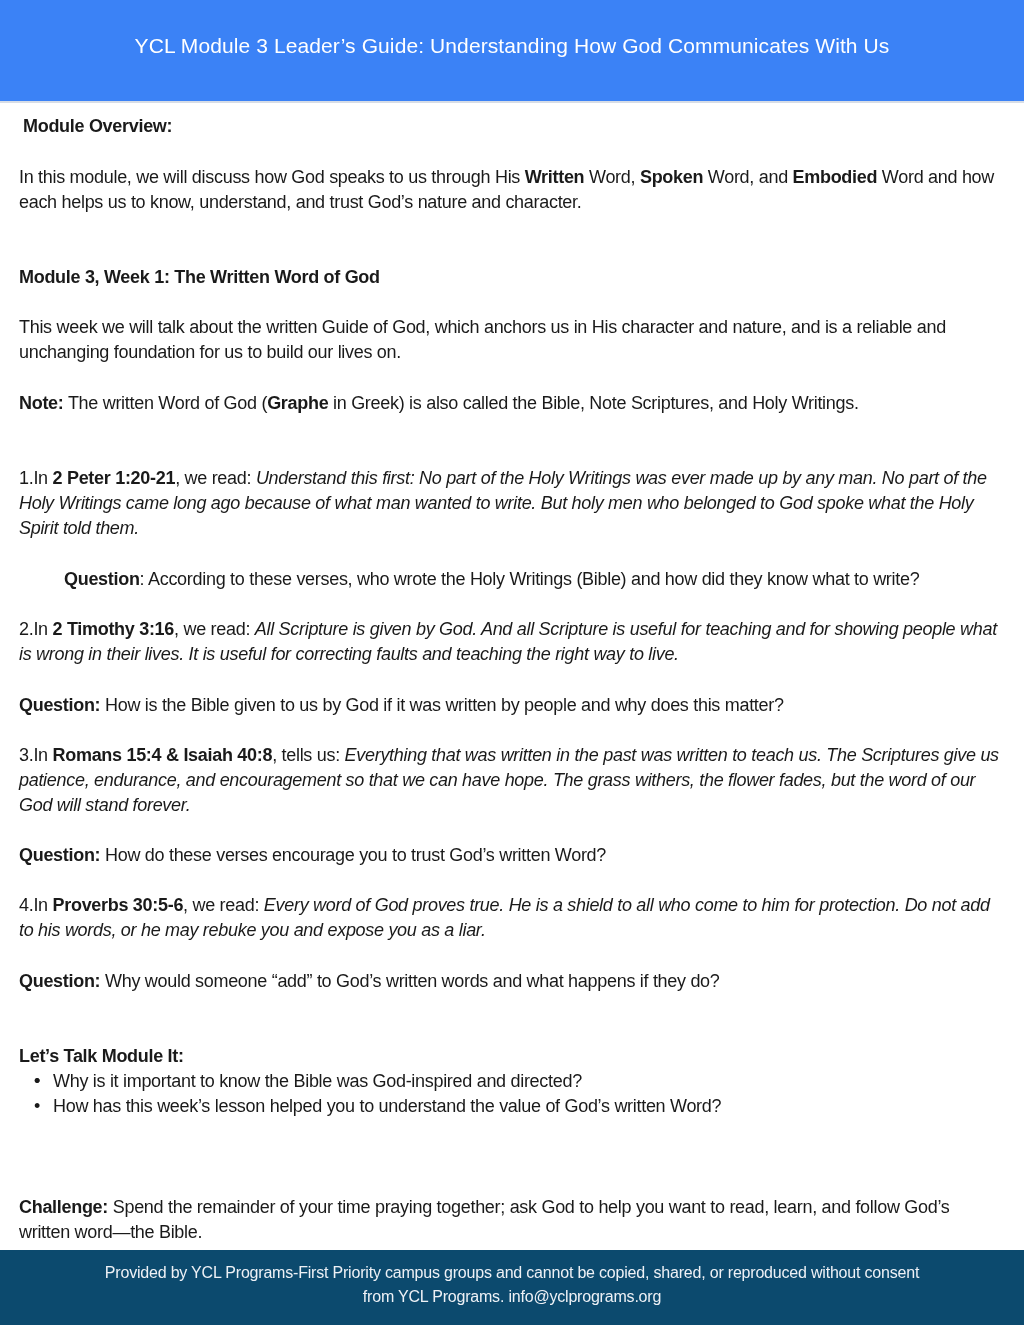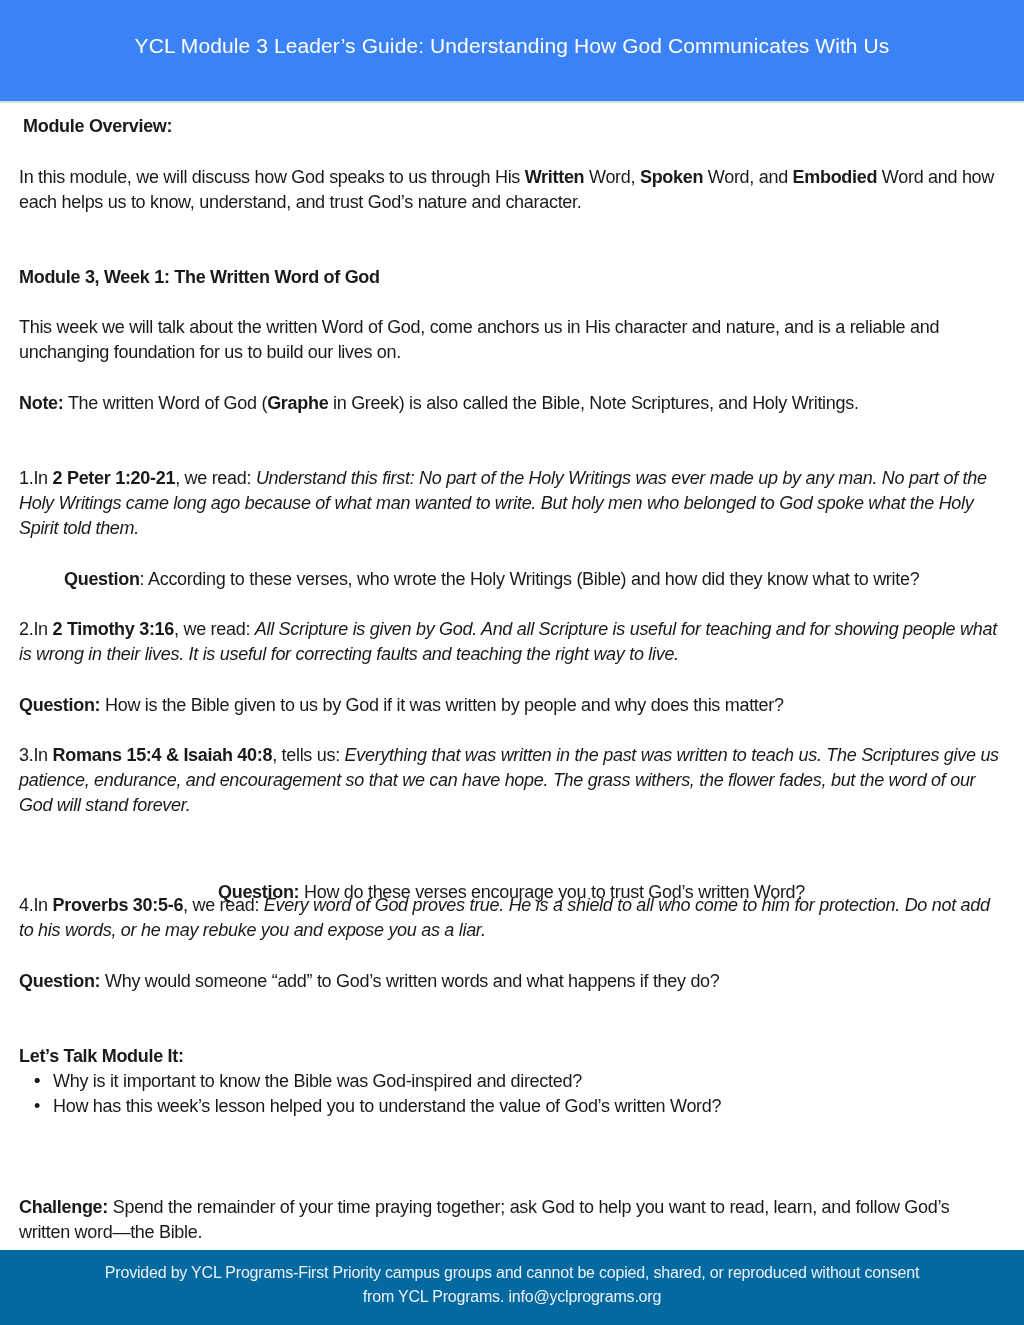--- a/index.html
+++ b/index.html
@@ -57,21 +57,21 @@
       position: absolute;
       left: 15px;
       top: 0;
     }
     .footer {
       position: absolute;
       left: 0;
       top: 1250px;
       width: 1024px;
       height: 75px;
-      background: #0369a1;
+      background: #0c4a6e;
       color: #eef1f6;
       font-size: 16px;
       line-height: 24px;
       text-align: center;
       padding-top: 11px;
       box-sizing: border-box;
       letter-spacing: -0.2px;
     }
     .divider-top {
       position: absolute;
@@ -90,21 +90,21 @@
 <div class="content">
 
   <div class="block overview-heading" style="top:114px;">Module Overview:</div>
 
   <div class="block" style="top:165px;">
     <span>In this module, we will discuss how God speaks to us through His </span><span class="b">Written</span><span> Word, </span><span class="b">Spoken</span><span> Word, and </span><span class="b">Embodied</span><span> Word and how each helps us to know, understand, and trust God’s nature and character.</span>
   </div>
 
   <div class="block b" style="top:265px;">Module 3, Week 1: The Written Word of God</div>
 
-  <div class="block" style="top:315px;">This week we will talk about the written Word of God, come anchors us in His character and nature, and is a reliable and unchanging foundation for us to build our lives on.</div>
+  <div class="block" style="top:315px;">This week we will talk about the written Guide of God, which anchors us in His character and nature, and is a reliable and unchanging foundation for us to build our lives on.</div>
 
   <div class="block" style="top:391px;">
     <span class="b">Note:</span><span> The written Word of God (</span><span class="b">Graphe</span><span> in Greek) is also called the Bible, Note Scriptures, and Holy Writings.</span>
   </div>
 
   <div class="block" style="top:466px;">
     <span>1.In </span><span class="b">2 Peter 1:20-21</span><span>, we read: </span><span class="i">Understand this first: No part of the Holy Writings was ever made up by any man. No part of the Holy Writings came long ago because of what man wanted to write. But holy men who belonged to God spoke what the Holy Spirit told them.</span>
   </div>
   <div class="block" style="top:567px;margin-left:45px;">
     <span class="b">Question</span><span>: According to these verses, who wrote the Holy Writings (Bible) and how did they know what to write?</span>
@@ -113,21 +113,21 @@
   <div class="block" style="top:617px;">
     <span>2.In </span><span class="b">2 Timothy 3:16</span><span>, we read: </span><span class="i">All Scripture is given by God. And all Scripture is useful for teaching and for showing people what is wrong in their lives. It is useful for correcting faults and teaching the right way to live.</span>
   </div>
   <div class="block" style="top:693px;">
     <span class="b">Question:</span><span> How is the Bible given to us by God if it was written by people and why does this matter?</span>
   </div>
 
   <div class="block" style="top:743px;">
     <span>3.In </span><span class="b">Romans 15:4 &amp; Isaiah 40:8</span><span>, tells us: </span><span class="i">Everything that was written in the past was written to teach us. The Scriptures give us patience, endurance, and encouragement so that we can have hope. The grass withers, the flower fades, but the word of our God will stand forever.</span>
   </div>
-  <div class="block" style="top:880px;text-align:center;">
+  <div class="block" style="top:843px;">
     <span class="b">Question:</span><span> How do these verses encourage you to trust God’s written Word?</span>
   </div>
 
   <div class="block" style="top:893px;">
     <span>4.In </span><span class="b">Proverbs 30:5-6</span><span>, we read: </span><span class="i">Every word of God proves true. He is a shield to all who come to him for protection. Do not add to his words, or he may rebuke you and expose you as a liar.</span>
   </div>
   <div class="block" style="top:969px;">
     <span class="b">Question:</span><span> Why would someone “add” to God’s written words and what happens if they do?</span>
   </div>
 

